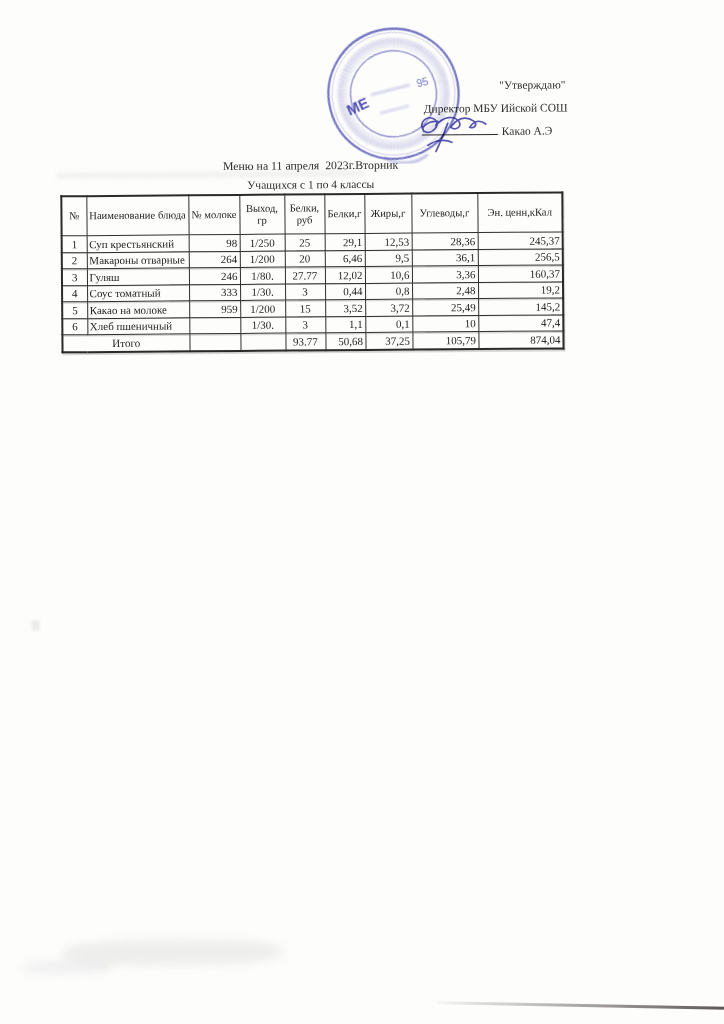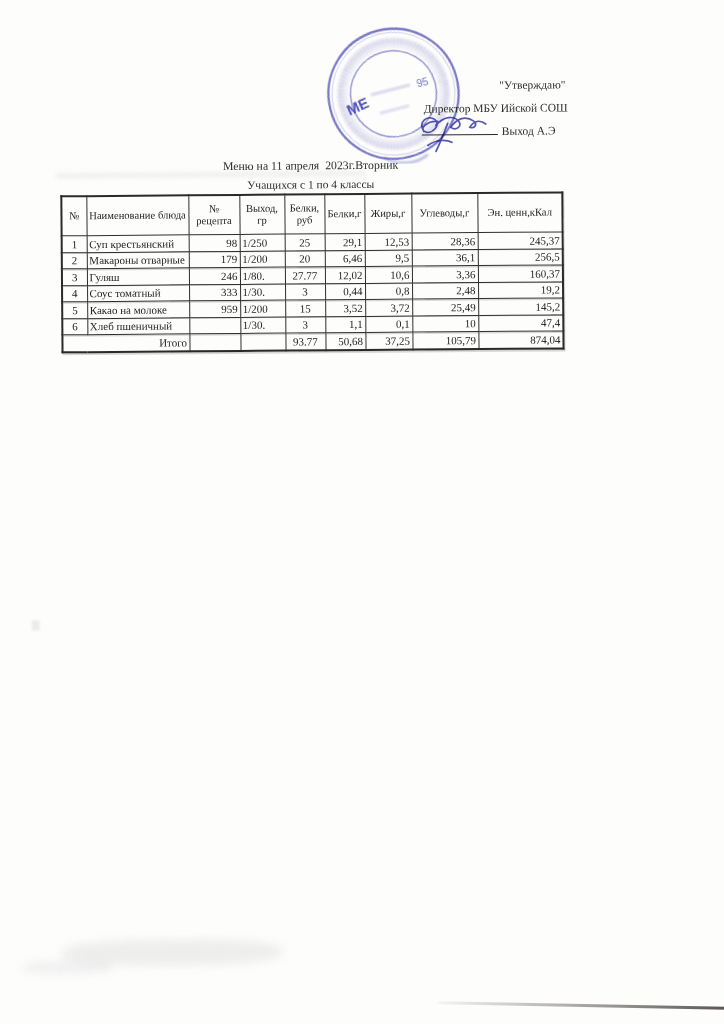--- a/index.html
+++ b/index.html
@@ -56,24 +56,24 @@
   }
   table.menu th{
     height:38px;font-weight:normal;font-size:10.6px;line-height:1.15;
     text-align:center;vertical-align:middle;
   }
   table.menu td{height:15.5px;vertical-align:middle;}
   table.menu tbody tr{box-shadow:0 1.5px 0 rgba(160,160,160,.4);}
   .c-num{text-align:center;}
   .c-name{text-align:left;padding-left:4px;}
   .c-recipe{text-align:right;padding-right:1px;}
-  .c-out{text-align:left;padding-left:3px;}
+  .c-out{text-align:center;padding-left:3px;}
   .c-price{text-align:center;margin-left:40px;}
   .c-prot,.c-fat,.c-carb,.c-energy{text-align:right;padding-right:4px;}
-  .c-total{text-align:right;}
+  .c-total{text-align:center;}
   col.w1{width:25px}col.w2{width:102px}col.w3{width:51px}
   col.w4{width:45px}col.w5{width:40px}col.w6{width:40px}
   col.w7{width:47px}col.w8{width:66px}col.w9{width:85px}
 
   
   .artifact{position:absolute;pointer-events:none;}
   .streak-subtitle{left:58px;top:171px;width:310px;height:5px;
     background:rgba(175,175,178,.18);filter:blur(2px);}
   .smudge-bottom1{left:58px;top:938px;width:220px;height:26px;
     background:rgba(185,185,188,.22);filter:blur(5px);border-radius:40%;}
@@ -124,21 +124,21 @@
     <div class="sig-row">
       <div class="sig-line"></div>
       <svg class="signature" width="78" height="44" viewBox="0 0 78 44">
         <g fill="none" stroke="#4444a8" stroke-width="1.7" stroke-linecap="round" opacity="0.9">
           <path d="M10,20 C4,10 14,3 21,8 C28,13 18,24 11,20 C5,17 14,9 24,10"></path>
           <path d="M22,14 C30,5 40,4 45,10 C49,15 42,20 37,16 C43,7 52,4 60,10 C64,13 61,18 56,16 C60,10 66,8 72,13"></path>
           <path d="M34,12 C30,22 26,32 22,40"></path>
           <path d="M14,34 C22,28 32,28 38,31"></path>
         </g>
       </svg>
-      <span class="sig-name">Выход А.Э</span>
+      <span class="sig-name">Какао А.Э</span>
     </div>
   </div>
 
   <div class="doc-title">Меню на 11 апреля  2023г.Вторник</div>
   <div class="doc-subtitle">Учащихся с 1 по 4 классы</div>
 
   <div class="menu-table-wrap">
     <table class="menu">
       <colgroup>
         <col class="w1">
@@ -148,21 +148,21 @@
           <col class="w5">
         <col class="w6">
           <col class="w7">
           <col class="w8">
           <col class="w9">
       </colgroup>
       <thead>
         <tr>
             <th>№</th>
             <th>Наименование блюда</th>
-            <th>№ рецепта</th>
+            <th>№ молоке</th>
             <th>Выход, гр</th>
             <th>Белки, руб</th>
             <th>Белки,г</th>
             <th>Жиры,г</th>
             <th>Углеводы,г</th>
             <th>Эн. ценн,кКал</th>
           </tr>
       </thead>
       <tbody>
           <tr>
@@ -172,21 +172,21 @@
             <td class="c-out">1/250</td>
             <td class="c-price">25</td>
             <td class="c-prot">29,1</td>
             <td class="c-fat">12,53</td>
             <td class="c-carb">28,36</td>
             <td class="c-energy">245,37</td>
           </tr>
           <tr>
             <td class="c-num">2</td>
             <td class="c-name">Макароны отварные</td>
-            <td class="c-recipe">179</td>
+            <td class="c-recipe">264</td>
             <td class="c-out">1/200</td>
             <td class="c-price">20</td>
             <td class="c-prot">6,46</td>
             <td class="c-fat">9,5</td>
             <td class="c-carb">36,1</td>
             <td class="c-energy">256,5</td>
           </tr>
           <tr>
             <td class="c-num">3</td>
             <td class="c-name">Гуляш</td>

